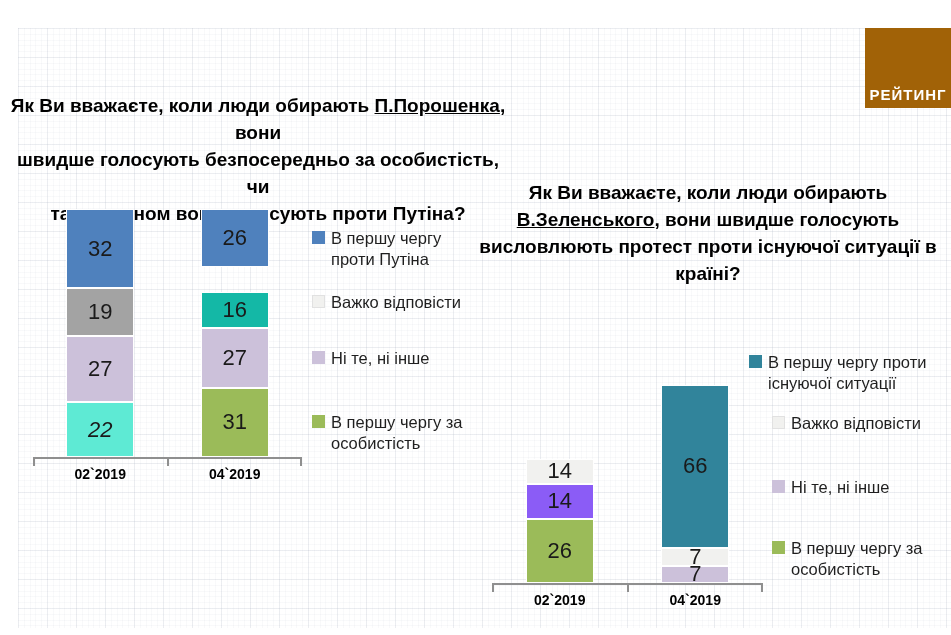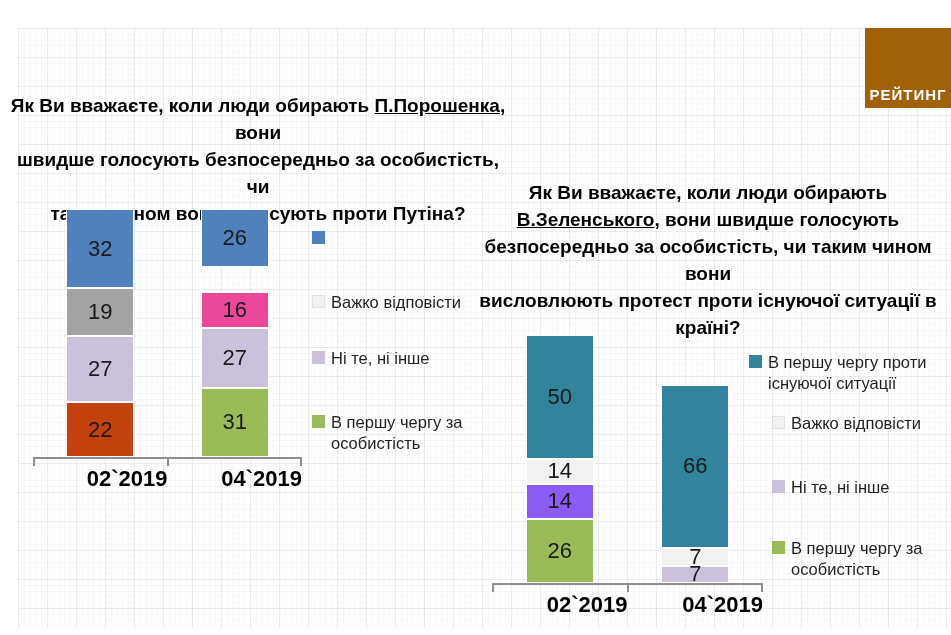--- a/index.html
+++ b/index.html
@@ -37,21 +37,21 @@
     width:68px;height:100%;display:flex;flex-direction:column;justify-content:flex-end;
   }
   .seg{
     box-sizing:border-box;border:1px solid #ffffff;
     display:flex;align-items:center;justify-content:center;overflow:visible;
   }
   .seg-val{font-size:22px;color:#1a1a1a;line-height:1;}
   .axis{position:absolute;height:0;border-top:2px solid #8f8f8f;}
   .tick{position:absolute;top:0;width:2px;height:7px;background:#8f8f8f;}
   .cat-labels{position:absolute;display:flex;}
-  .cat{width:50%;text-align:right;font-weight:bold;font-size:22px;color:#000;}
+  .cat{width:50%;text-align:center;font-weight:bold;font-size:14px;color:#000;}
   .legend-item{position:absolute;display:flex;align-items:flex-start;}
   .legend-swatch{width:13px;height:13px;margin-top:3px;flex:none;}
   .legend-swatch.light{box-shadow:inset 0 0 0 1px #e1e1e1;}
   .legend-label{margin-left:6px;font-size:16.5px;line-height:21px;color:#1f1f1f;}
 </style>
 </head>
 <body>
 
 <div class="page">
   <div class="grid-bg"></div>
@@ -68,29 +68,29 @@
         <div class="bar">
           <div class="seg" style="background: rgb(79, 129, 189); height: 32%;">
             <span class="seg-val">32</span>
           </div>
           <div class="seg" style="background: #a3a3a3; height: 19%;">
             <span class="seg-val">19</span>
           </div>
           <div class="seg" style="background: rgb(204, 193, 218); height: 27%;">
             <span class="seg-val">27</span>
           </div>
-          <div class="seg" style="background: #c2410c; height: 22%;">
+          <div class="seg" style="background: #5eead4; height: 22%; font-style: italic;">
             <span class="seg-val">22</span>
           </div>
         </div>
         <div class="bar">
           <div class="seg" style="background: rgb(79, 129, 189); height: 26%;">
             <span class="seg-val">26</span>
           </div>
-          <div class="seg" style="background: #ec4899; height: 16%; margin-top: 25px;">
+          <div class="seg" style="background: #14b8a6; height: 16%; margin-top: 25px;">
             <span class="seg-val">16</span>
           </div>
           <div class="seg" style="background: rgb(204, 193, 218); height: 27%;">
             <span class="seg-val">27</span>
           </div>
           <div class="seg" style="background: rgb(155, 187, 89); height: 31%;">
             <span class="seg-val">31</span>
           </div>
         </div>
       </div>
@@ -98,47 +98,44 @@
         <div class="tick" style="left: calc(0% + 0px);"></div>
         <div class="tick" style="left: calc(50% - 1px);"></div>
         <div class="tick" style="left: calc(100% - 2px);"></div>
       </div>
       <div class="cat-labels" style="left: 33px; top: 466px; width: 269px;">
         <div class="cat">02`2019</div>
         <div class="cat">04`2019</div>
       </div>
       <div class="legend-item" style="left: 312px; top: 228px; width: 168px;">
         <span class="legend-swatch" style="background: rgb(79, 129, 189);"></span>
+        <span class="legend-label">В першу чергу проти Путіна</span>
       </div>
       <div class="legend-item" style="left: 312px; top: 292px; width: 168px;">
         <span class="legend-swatch light" style="background: rgb(241, 241, 239);"></span>
         <span class="legend-label">Важко відповісти</span>
       </div>
       <div class="legend-item" style="left: 312px; top: 348px; width: 168px;">
         <span class="legend-swatch" style="background: rgb(204, 193, 218);"></span>
         <span class="legend-label">Ні те, ні інше</span>
       </div>
       <div class="legend-item" style="left: 312px; top: 412px; width: 168px;">
         <span class="legend-swatch" style="background: rgb(155, 187, 89);"></span>
         <span class="legend-label">В першу чергу за особистість</span>
       </div>
     </section>
   <section class="chart">
       <div class="chart-title" style="left: 469px; top: 179px; width: 478px;">
         <div class="title-line"><span>Як Ви вважаєте, коли люди обирають</span></div>
         <div class="title-line"><span class="u">В.Зеленського</span><span>, вони швидше голосують</span></div>
-        <div class="title-line"><span>безпосередньо за особистість, чи таким чином вони</span></div>
         <div class="title-line"><span>висловлюють протест проти існуючої ситуації в</span></div>
         <div class="title-line"><span>країні?</span></div>
       </div>
       <div class="plot" style="left: 492px; top: 335px; width: 271px; height: 248px;">
         <div class="bar">
-          <div class="seg" style="background: rgb(49, 132, 155); height: 50%;">
-            <span class="seg-val">50</span>
-          </div>
           <div class="seg" style="background: rgb(241, 241, 239); height: 10%;">
             <span class="seg-val">14</span>
           </div>
           <div class="seg" style="background: #8b5cf6; height: 14%;">
             <span class="seg-val">14</span>
           </div>
           <div class="seg" style="background: rgb(155, 187, 89); height: 26%;">
             <span class="seg-val">26</span>
           </div>
         </div>

